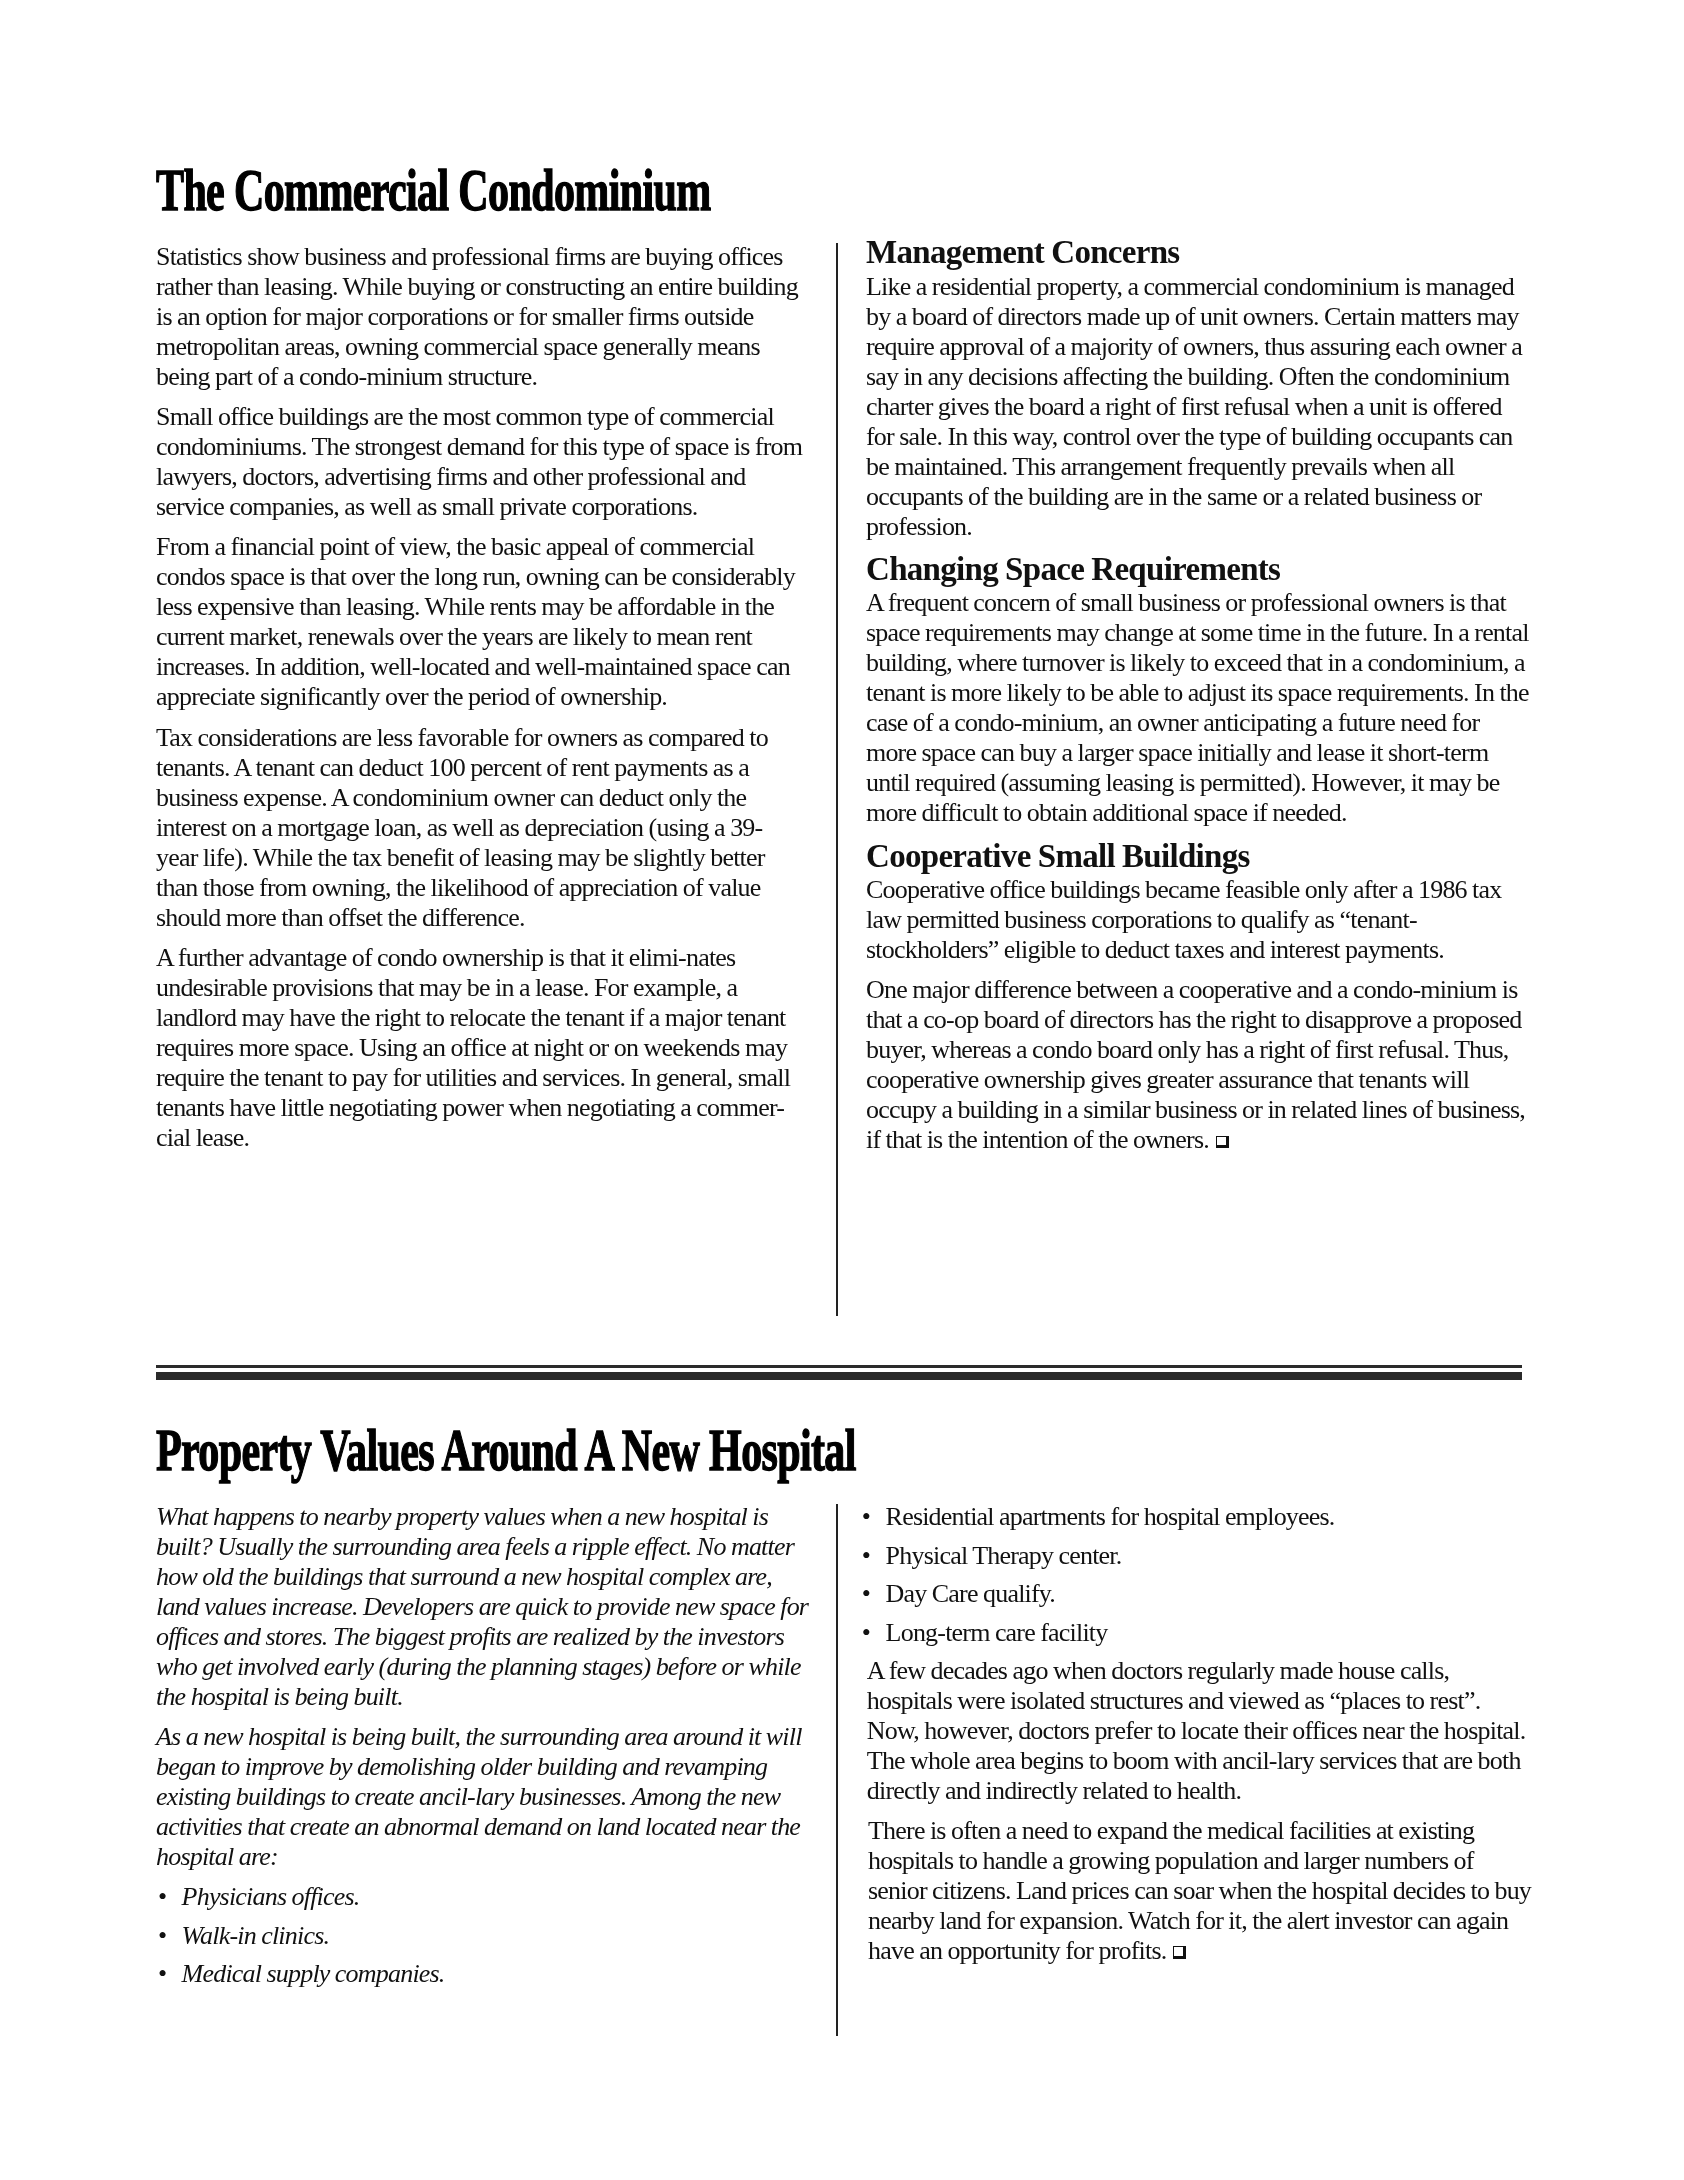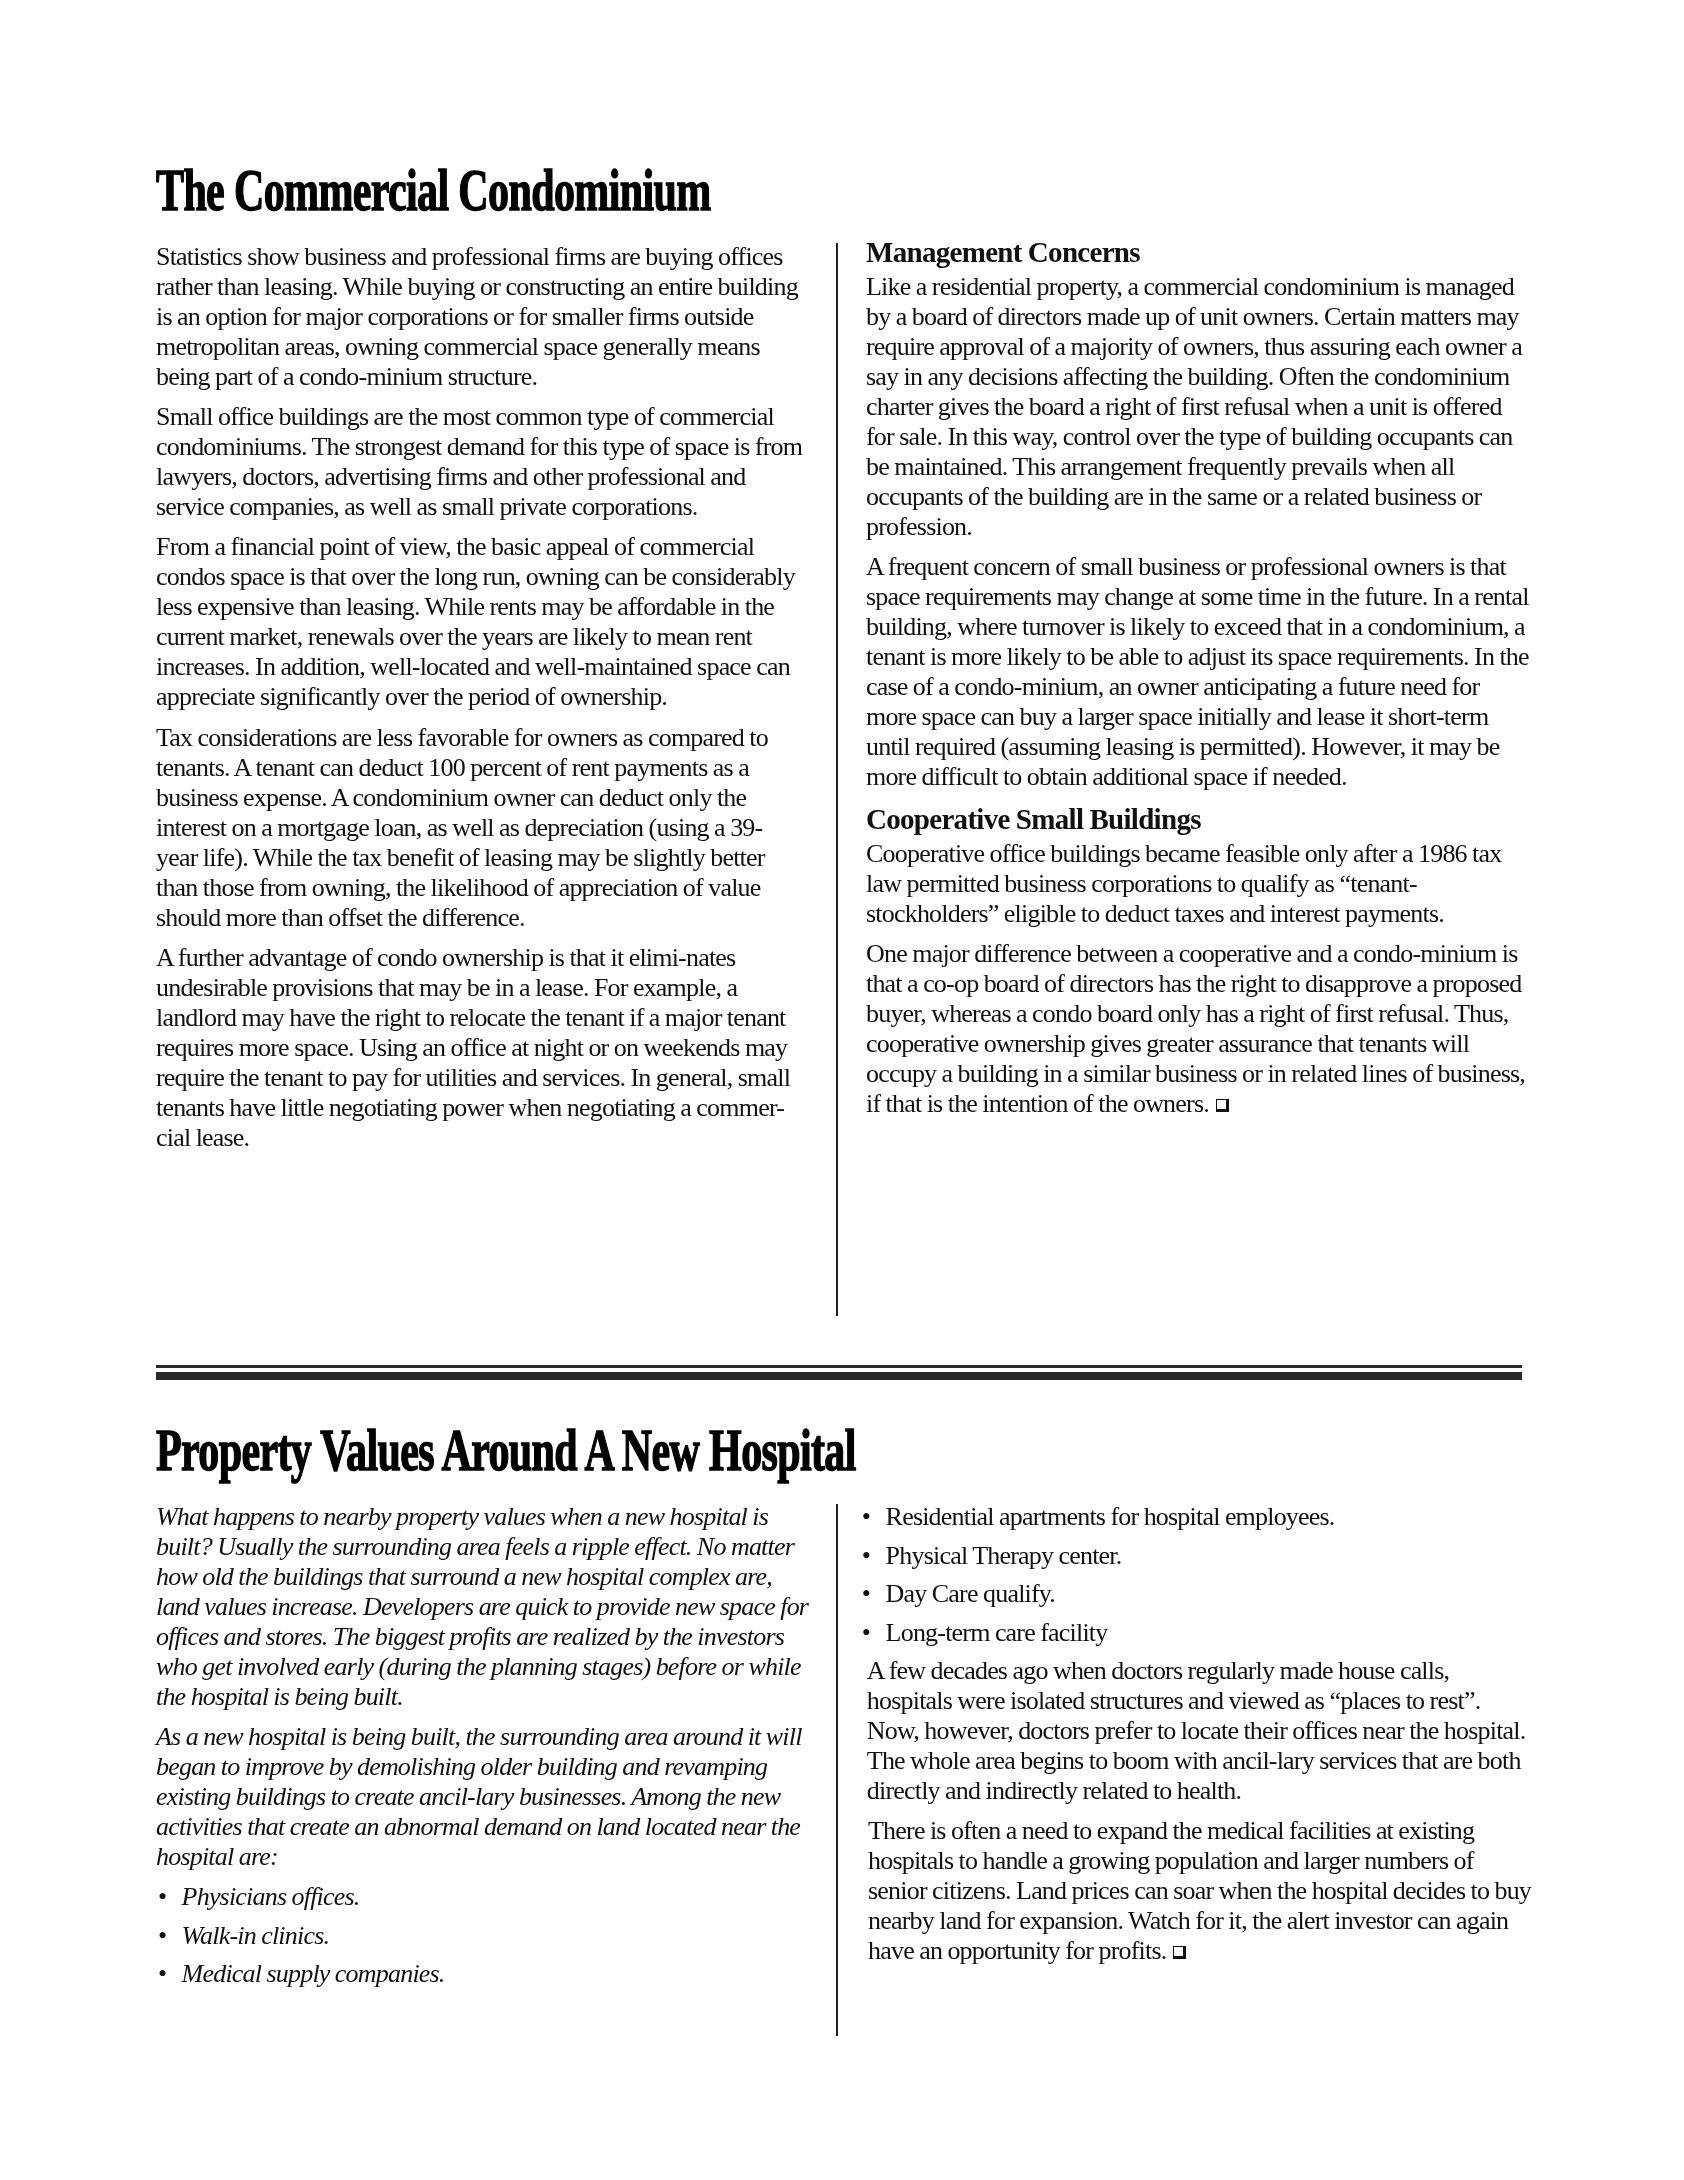--- a/index.html
+++ b/index.html
@@ -28,21 +28,21 @@
       position: absolute;
       font-size: 26px;
       line-height: 30px;
       letter-spacing: -0.8px;
       word-spacing: -0.4px;
     }
     .col p { margin-bottom: 10.2px; }
     .col h3 {
       font-family: "Liberation Serif", "DejaVu Serif", serif;
       font-weight: 700;
-      font-size: 29px;
+      font-size: 33px;
       line-height: 34px;
       letter-spacing: -0.7px;
       margin-bottom: 2.6px;
     }
     .col ul { list-style: none; }
     .col li {
       position: relative;
       padding-left: 25.6px;
       margin-bottom: 8.5px;
     }
@@ -95,20 +95,21 @@
   <p>From a financial point of view, the basic appeal of commercial condos space is that over the long run, owning can be considerably less expensive than leasing. While rents may be affordable in the current market, renewals over the years are likely to mean rent increases. In addition, well-located and well-maintained space can appreciate significantly over the period of ownership.</p>
   <p>Tax considerations are less favorable for owners as compared to tenants. A tenant can deduct 100 percent of rent payments as a business expense. A condominium owner can deduct only the interest on a mortgage loan, as well as depreciation (using a 39-year life). While the tax benefit of leasing may be slightly better than those from owning, the likelihood of appreciation of value should more than offset the difference.</p>
   <p>A further advantage of condo ownership is that it elimi-nates undesirable provisions that may be in a lease. For example, a landlord may have the right to relocate the tenant if a major tenant requires more space. Using an office at night or on weekends may require the tenant to pay for utilities and services. In general, small tenants have little negotiating power when negotiating a commer-cial lease.</p>
 </div>
 
 <div class="vrule" style="top:243px; height:1073px;"></div>
 
 <div class="col" style="left:866px; top:235px; width:664px;">
   <h3>Management Concerns</h3>
   <p>Like a residential property, a commercial condominium is managed by a board of directors made up of unit owners. Certain matters may require approval of a majority of owners, thus assuring each owner a say in any decisions affecting the building. Often the condominium charter gives the board a right of first refusal when a unit is offered for sale. In this way, control over the type of building occupants can be maintained. This arrangement frequently prevails when all occupants of the building are in the same or a related business or profession.</p>
+  <h3>Changing Space Requirements</h3>
   <p>A frequent concern of small business or professional owners is that space requirements may change at some time in the future. In a rental building, where turnover is likely to exceed that in a condominium, a tenant is more likely to be able to adjust its space requirements. In the case of a condo-minium, an owner anticipating a future need for more space can buy a larger space initially and lease it short-term until required (assuming leasing is permitted). However, it may be more difficult to obtain additional space if needed.</p>
   <h3>Cooperative Small Buildings</h3>
   <p>Cooperative office buildings became feasible only after a 1986 tax law permitted business corporations to qualify as “tenant-stockholders” eligible to deduct taxes and interest payments.</p>
   <p><span>One major difference between a cooperative and a condo-minium is that a co-op board of directors has the right to disapprove a proposed buyer, whereas a condo board only has a right of first refusal. Thus, cooperative ownership gives greater assurance that tenants will occupy a building in a similar business or in related lines of business, if that is the intention of the owners.</span><span class="end-mark"></span></p>
 </div>
 
 <div class="double-rule-thin"></div>
 <div class="double-rule-thick"></div>
 
 <h1 class="article-title" style="top:1420px;">Property Values Around A New Hospital</h1>

